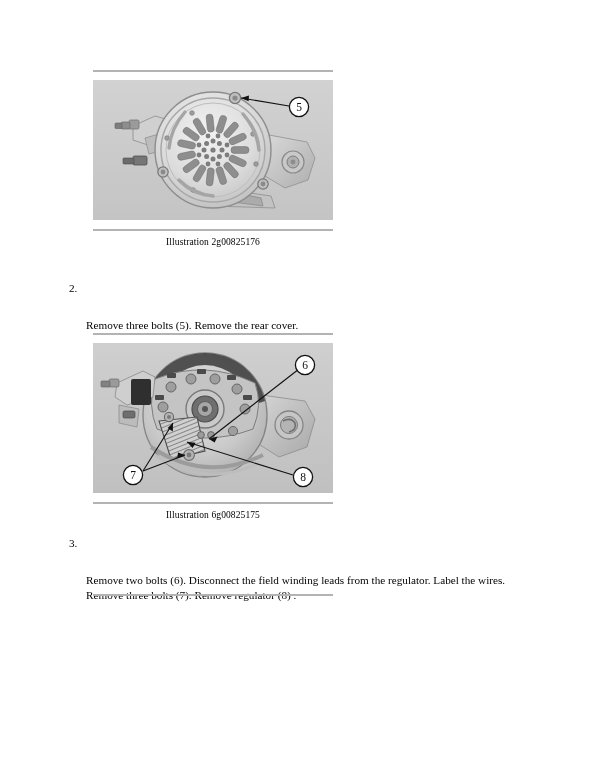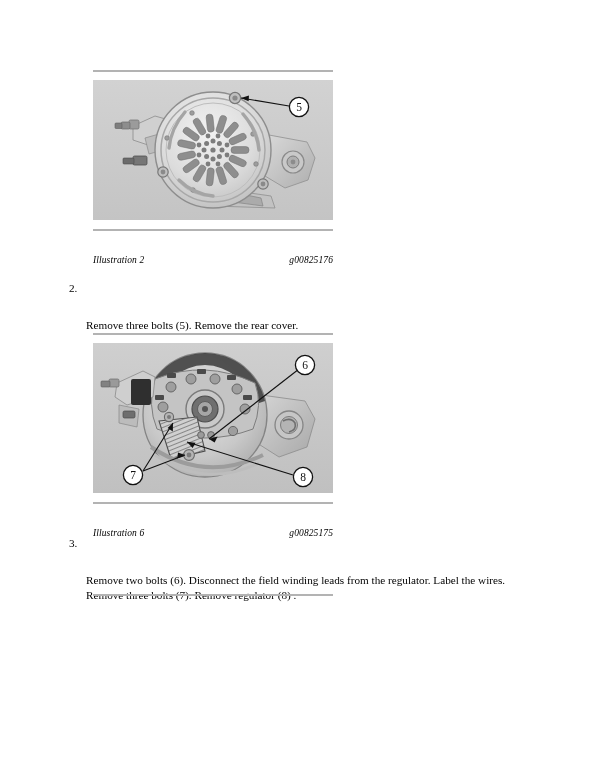--- a/index.html
+++ b/index.html
@@ -45,27 +45,26 @@
     overflow: hidden;
   }
   #photo-2 { height: 140px; }
   #photo-3 { height: 150px; }
 
   .photo svg { display: block; width: 100%; height: 100%; }
 
   
   .caption {
     display: flex;
-    justify-content: space-between;
+    justify-content: center;
     align-items: baseline;
     font-size: 9.5px;
     line-height: 13px;
-    margin-top: 23px;
+    margin-top: 5px;
     letter-spacing: 0.1px;
-    font-style: italic;
   }
   .caption .cap-label { }
   .caption .cap-id { }
 
   
   .step {
     position: absolute;
     display: flex;
     font-size: 11.2px;
     line-height: 14.6px;

